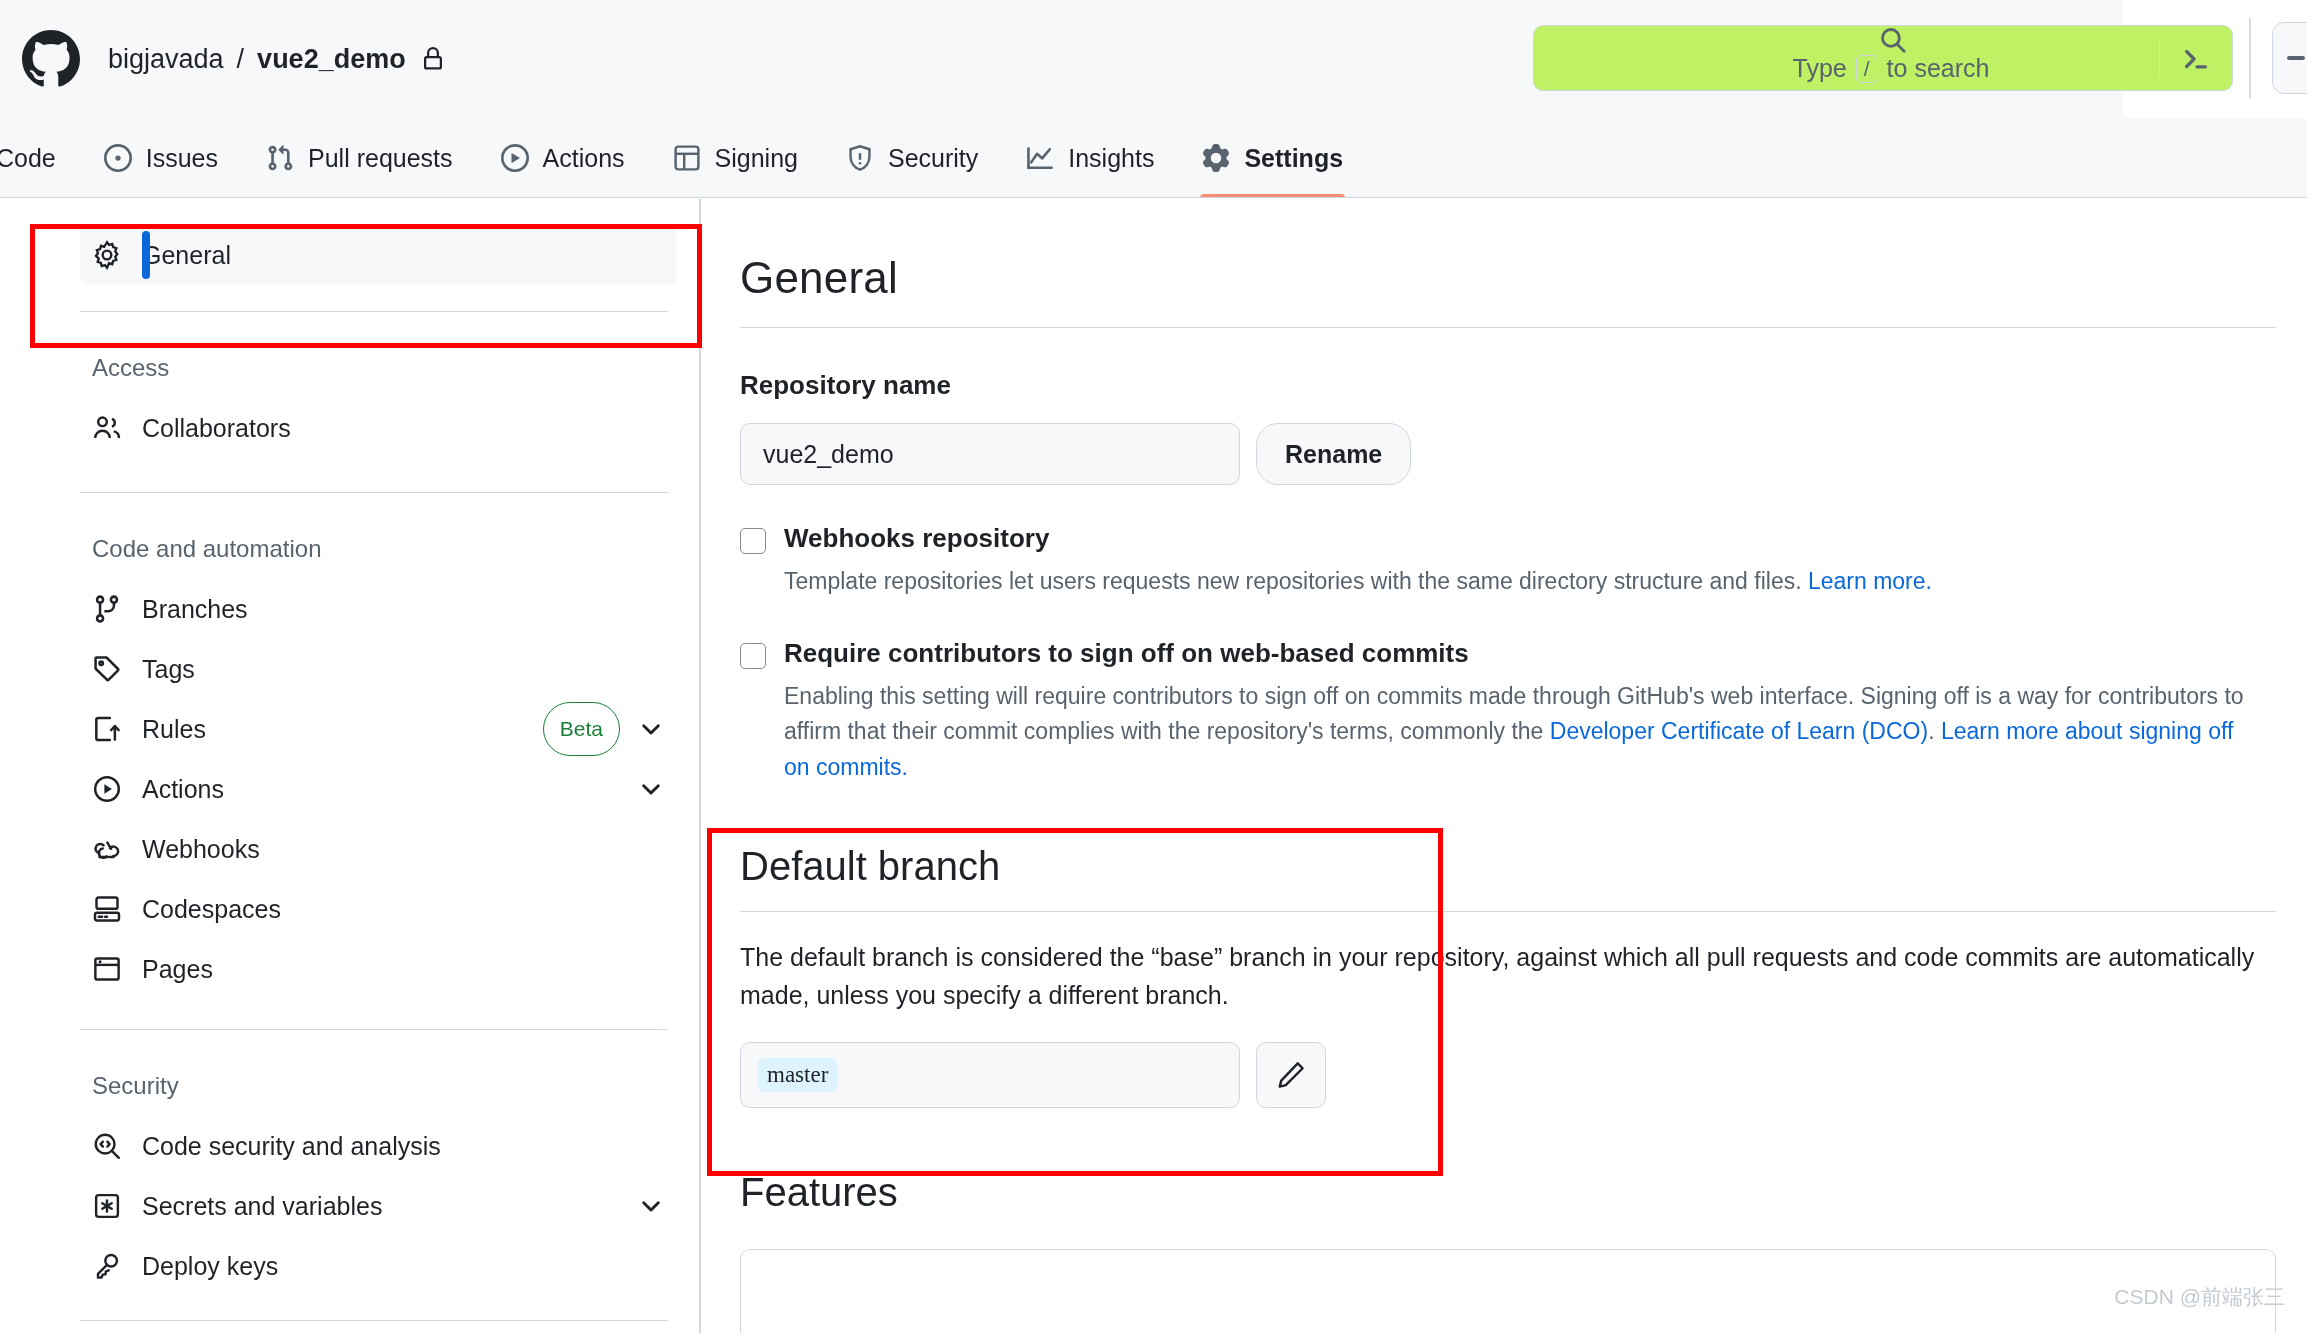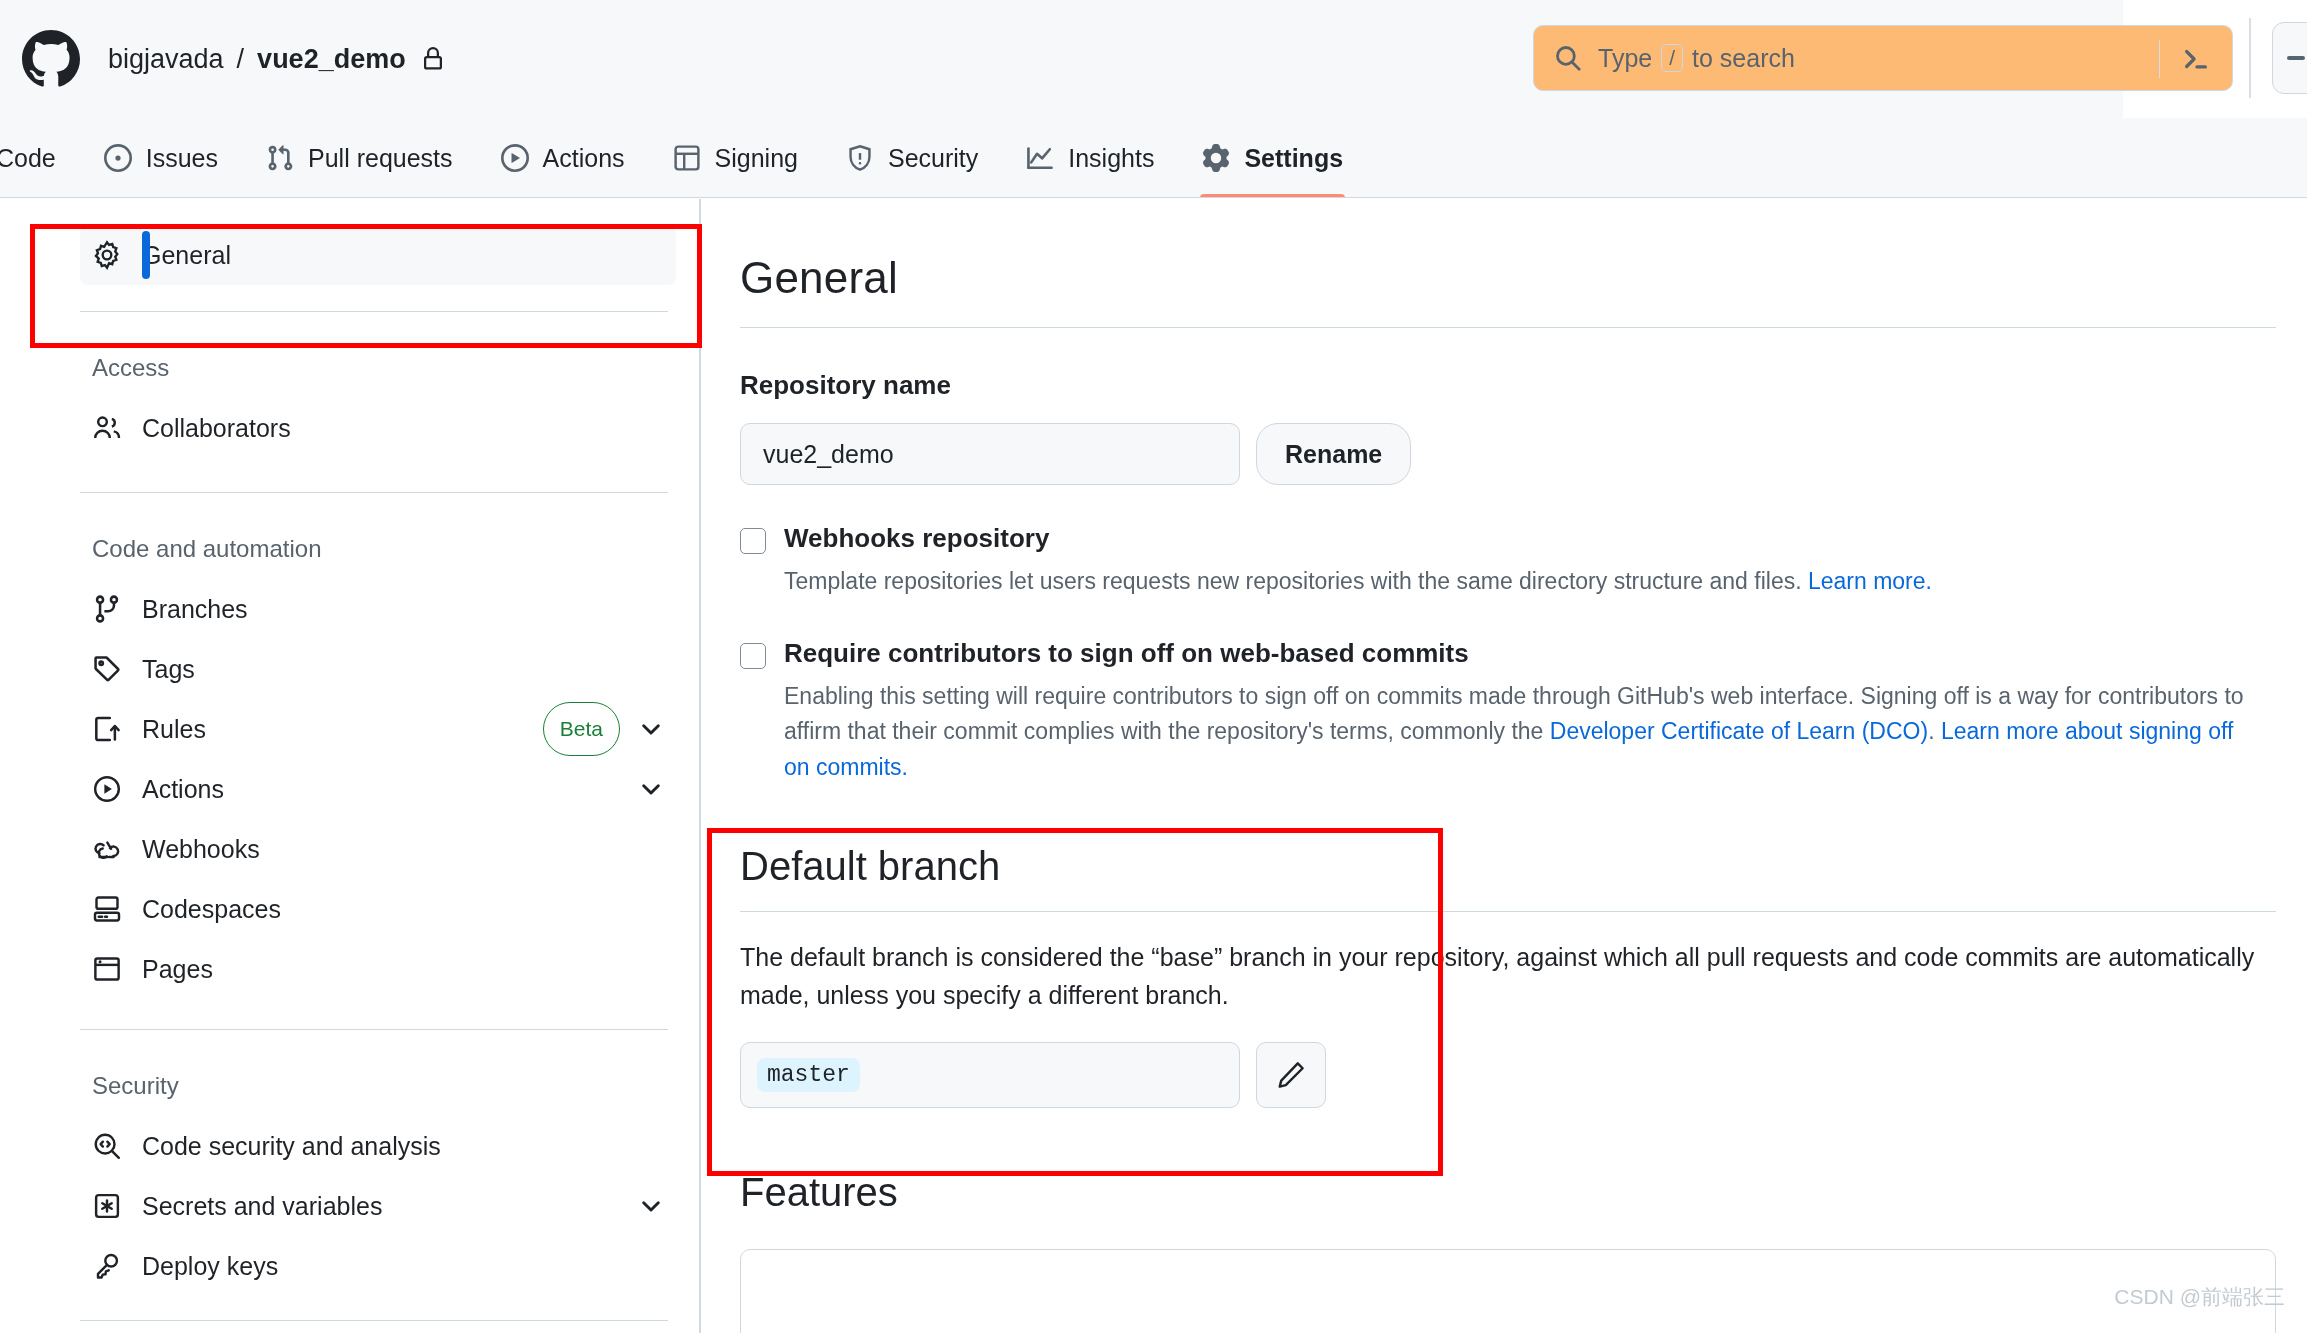--- a/index.html
+++ b/index.html
@@ -22,22 +22,22 @@
     display: flex; align-items: center; gap: 13px;
     margin-left: 28px; font-size: 27px; color: #1f2328;
   }
   .bc-repo { font-weight: bold; color: #1f2328; }
   .lock-icon { width: 24px; height: 24px; color: #1f2328; margin-left: 2px; }
 
   .search-wrap {
     position: absolute; left: 1533px; top: 25px;
     width: 700px; height: 66px;
     border: 1px solid #d0d7de; border-radius: 10px;
-    background: #fdba74;
-    display: flex; align-items: center;
+    background: #bef264;
+    display: flex; align-items: center; flex-direction: column;
   }
   .search-icon { width: 28px; height: 28px; margin-left: 20px; color: #59636e; flex: 0 0 auto; }
   .search-ph {
     margin-left: 16px; font-size: 25px; color: #59636e;
     display: flex; align-items: center; gap: 9px; white-space: nowrap;
   }
   .slash-key {
     border: 1px solid #d0d7de; border-radius: 5px;
     padding: 0px 7px; font-size: 21px; color: #59636e; line-height: 26px;
   }
@@ -134,21 +134,21 @@
   .lnk { color: #0969da; text-decoration: none; cursor: pointer; }
 
   .sect-title { font-size: 40px; color: #1f2328; font-weight: normal; }
   .branch-desc { font-size: 25px; color: #1f2328; line-height: 1.52; margin-top: 26px; max-width: 1520px; }
   .branch-input {
     width: 500px; height: 66px; border: 1px solid #d0d7de; border-radius: 10px;
     background: #f6f8fa; display: flex; align-items: center; padding: 0 16px;
   }
   .branch-chip {
     background: #ddf4ff; border-radius: 8px; padding: 4px 10px;
-    font-family: Liberation Mono, monospace; font-size: 23px; color: #1f2328;
+    font-family: Liberation Serif, serif; font-size: 23px; color: #1f2328;
   }
   .icon-btn {
     width: 70px; height: 66px; border: 1px solid #d0d7de; border-radius: 10px; background: #f6f8fa;
     display: flex; align-items: center; justify-content: center; cursor: pointer;
   }
   .pencil { width: 30px; height: 30px; color: #1f2328; }
   .feat-box {
     margin-top: 34px; width: 1536px; height: 120px;
     border: 1px solid #d0d7de; border-top-left-radius: 10px; border-top-right-radius: 10px;
     background: #fff;

